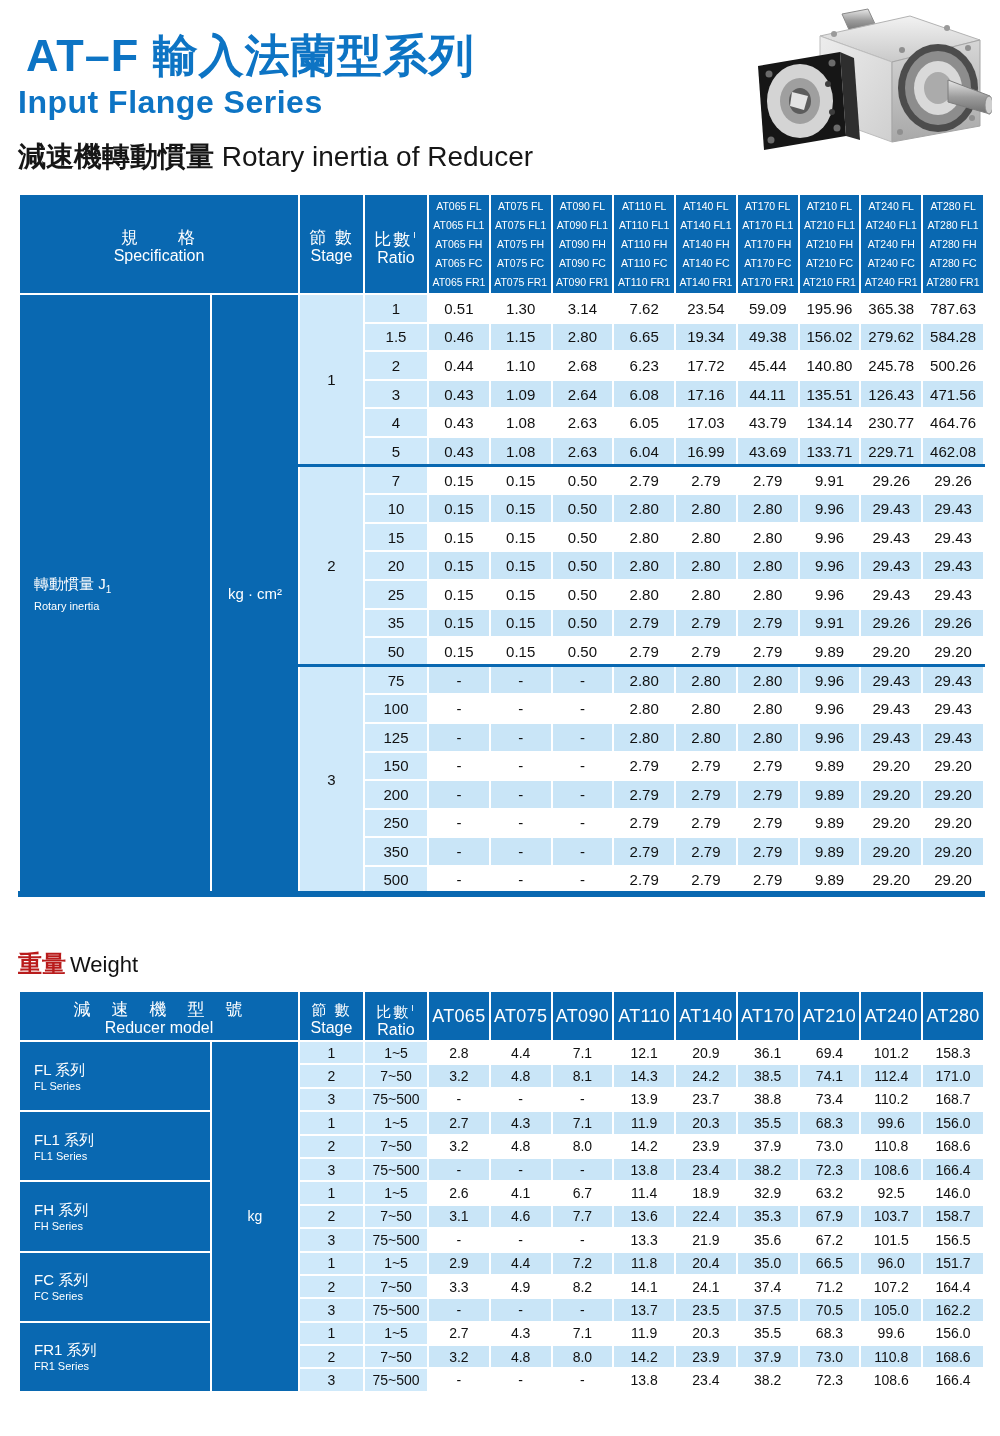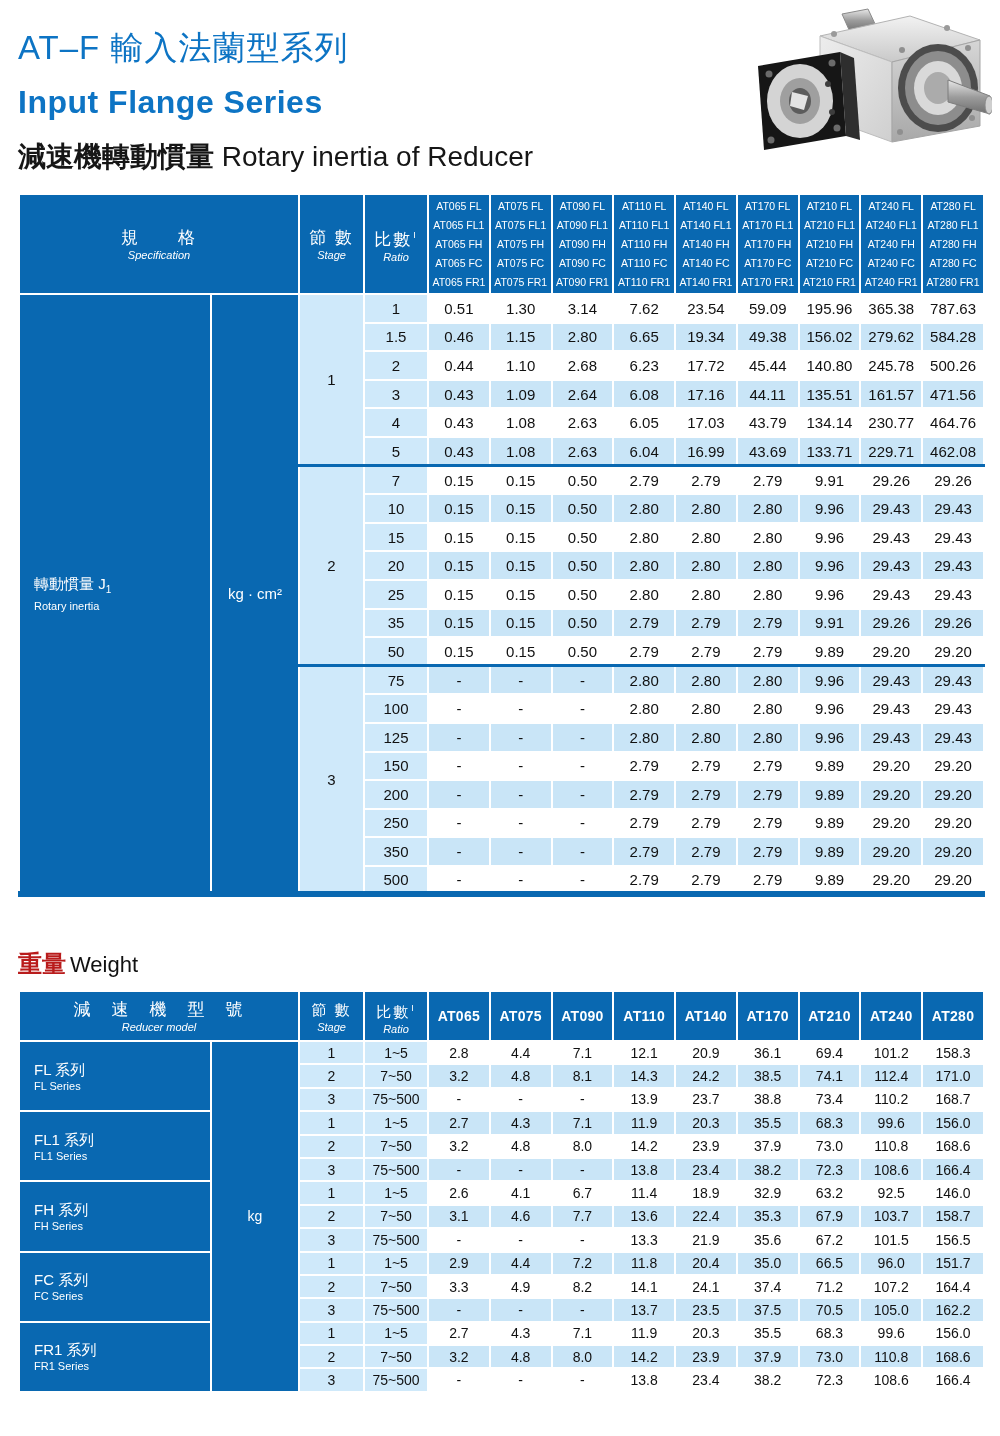--- a/index.html
+++ b/index.html
@@ -8,40 +8,40 @@
     --alt:#c9e5f7;
     --ttl:#0d74c4;
     --txt:#111;
   }
   *{margin:0;padding:0;box-sizing:border-box;}
   html,body{background:#fff;}
   body{
     width:1000px;height:1436px;position:relative;overflow:hidden;
     font-family:"Liberation Sans","DejaVu Sans",sans-serif;color:var(--txt);
   }
-  .title-zh{position:absolute;left:18px;top:26px;font-size:33px;font-weight:normal;color:var(--ttl);letter-spacing:1px;}
+  .title-zh{position:absolute;left:26px;top:26px;font-size:45px;font-weight:bold;color:var(--ttl);letter-spacing:1px;}
   .title-en{position:absolute;left:18px;top:84px;font-size:32px;font-weight:bold;color:var(--ttl);letter-spacing:.5px;}
   .section-line{position:absolute;left:18px;top:138px;font-size:28px;color:#161616;}
   .section-line .zh{font-weight:600;}
   .product{position:absolute;left:742px;top:8px;width:250px;height:180px;}
 
   table{border-collapse:collapse;table-layout:fixed;position:absolute;left:18px;background:#fff;}
   #inertia-table{top:193px;width:967px;border-bottom:6px solid var(--dk);}
   #weight-table{top:990px;width:967px;}
   td,th{border:2px solid #fff;padding:0;text-align:center;vertical-align:middle;overflow:hidden;}
   th{background:var(--dk);color:#fff;font-weight:normal;}
 
   
   .h-zh{font-size:17px;letter-spacing:2px;line-height:22px;}
-  .h-en{font-size:11px;line-height:13px;font-style:italic;}
+  .h-en{font-size:16px;line-height:13px;}
   .tick{font-size:9px;vertical-align:super;margin-left:1px;}
   #inertia-table thead th{height:100px;}
   .model-line{font-size:10.5px;line-height:19px;font-weight:500;white-space:nowrap;}
   #weight-table thead th{height:50px;text-align:center;}
-  .wmodel{font-size:14px;font-weight:bold;letter-spacing:.3px;}
+  .wmodel{font-size:18px;font-weight:normal;letter-spacing:.3px;}
 
   
   #inertia-table tbody td{height:28.6px;font-size:15px;}
   #weight-table tbody td{height:23.4px;font-size:14px;}
   td.stage-cell,td.ratio-cell{background:var(--lt);color:var(--txt);}
   td.data-cell{background:#fff;color:var(--txt);}
   tr.alt td.data-cell{background:var(--alt);}
   tr.stage-start > td{border-top:3px solid var(--dk);}
 
   td.label-cell,td.series-cell,td.unit-cell{background:var(--dk);color:#fff;}
@@ -255,21 +255,21 @@
         </tr>
         <tr class="alt">
           <td class="ratio-cell">3</td>
           <td class="data-cell">0.43</td>
           <td class="data-cell">1.09</td>
           <td class="data-cell">2.64</td>
           <td class="data-cell">6.08</td>
           <td class="data-cell">17.16</td>
           <td class="data-cell">44.11</td>
           <td class="data-cell">135.51</td>
-          <td class="data-cell">161.57</td>
+          <td class="data-cell">126.43</td>
           <td class="data-cell">471.56</td>
         </tr>
         <tr>
           <td class="ratio-cell">4</td>
           <td class="data-cell">0.43</td>
           <td class="data-cell">1.08</td>
           <td class="data-cell">2.63</td>
           <td class="data-cell">6.05</td>
           <td class="data-cell">17.03</td>
           <td class="data-cell">43.79</td>

